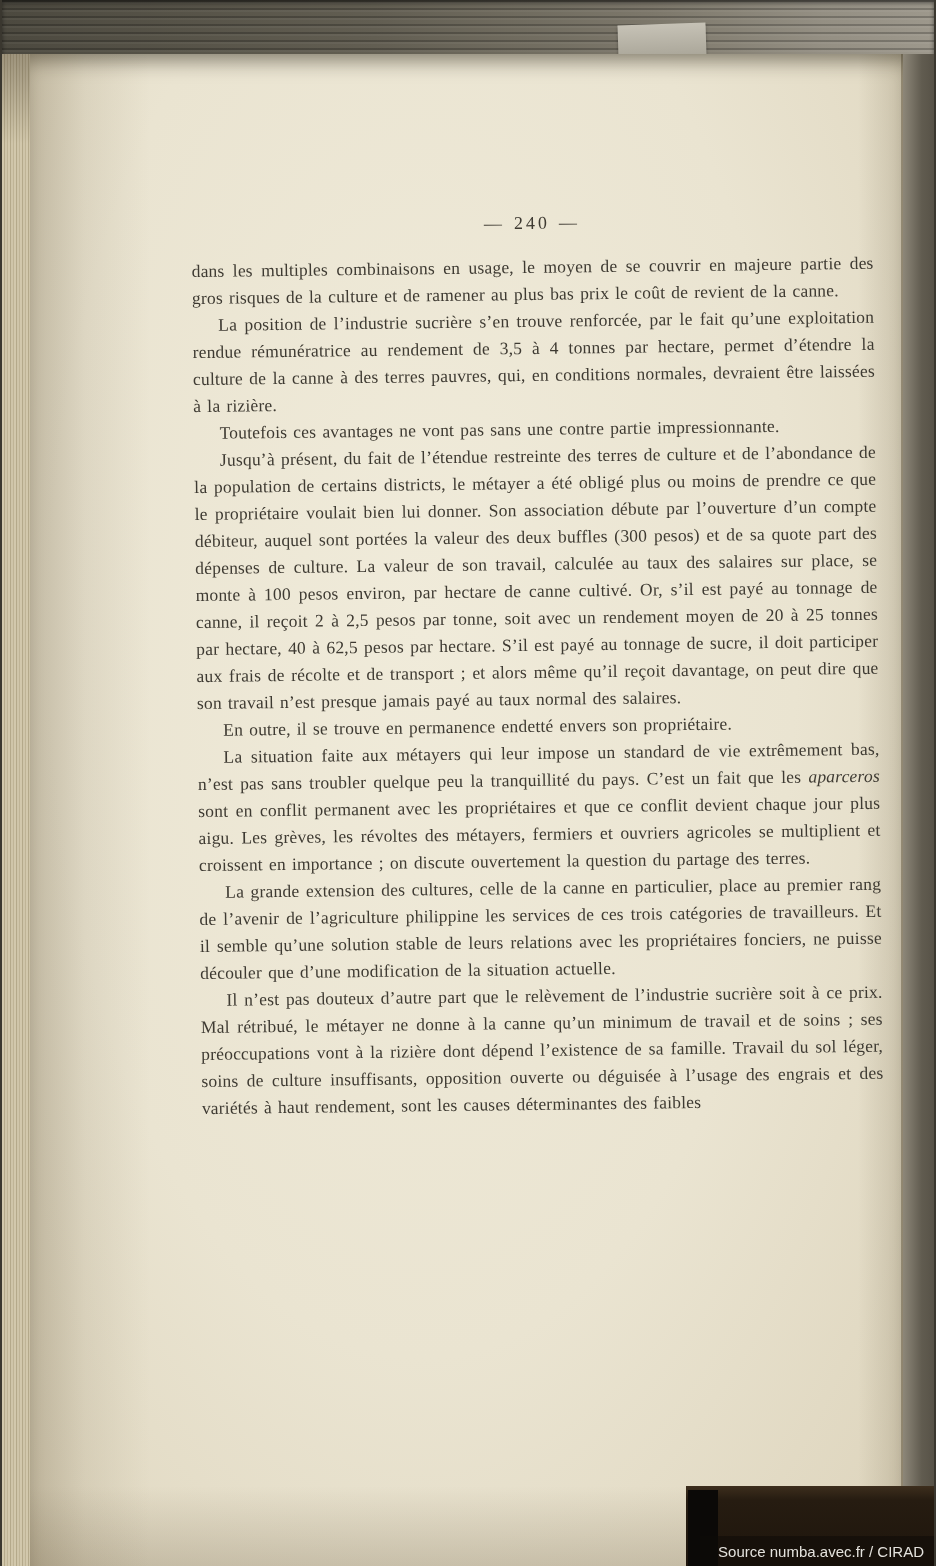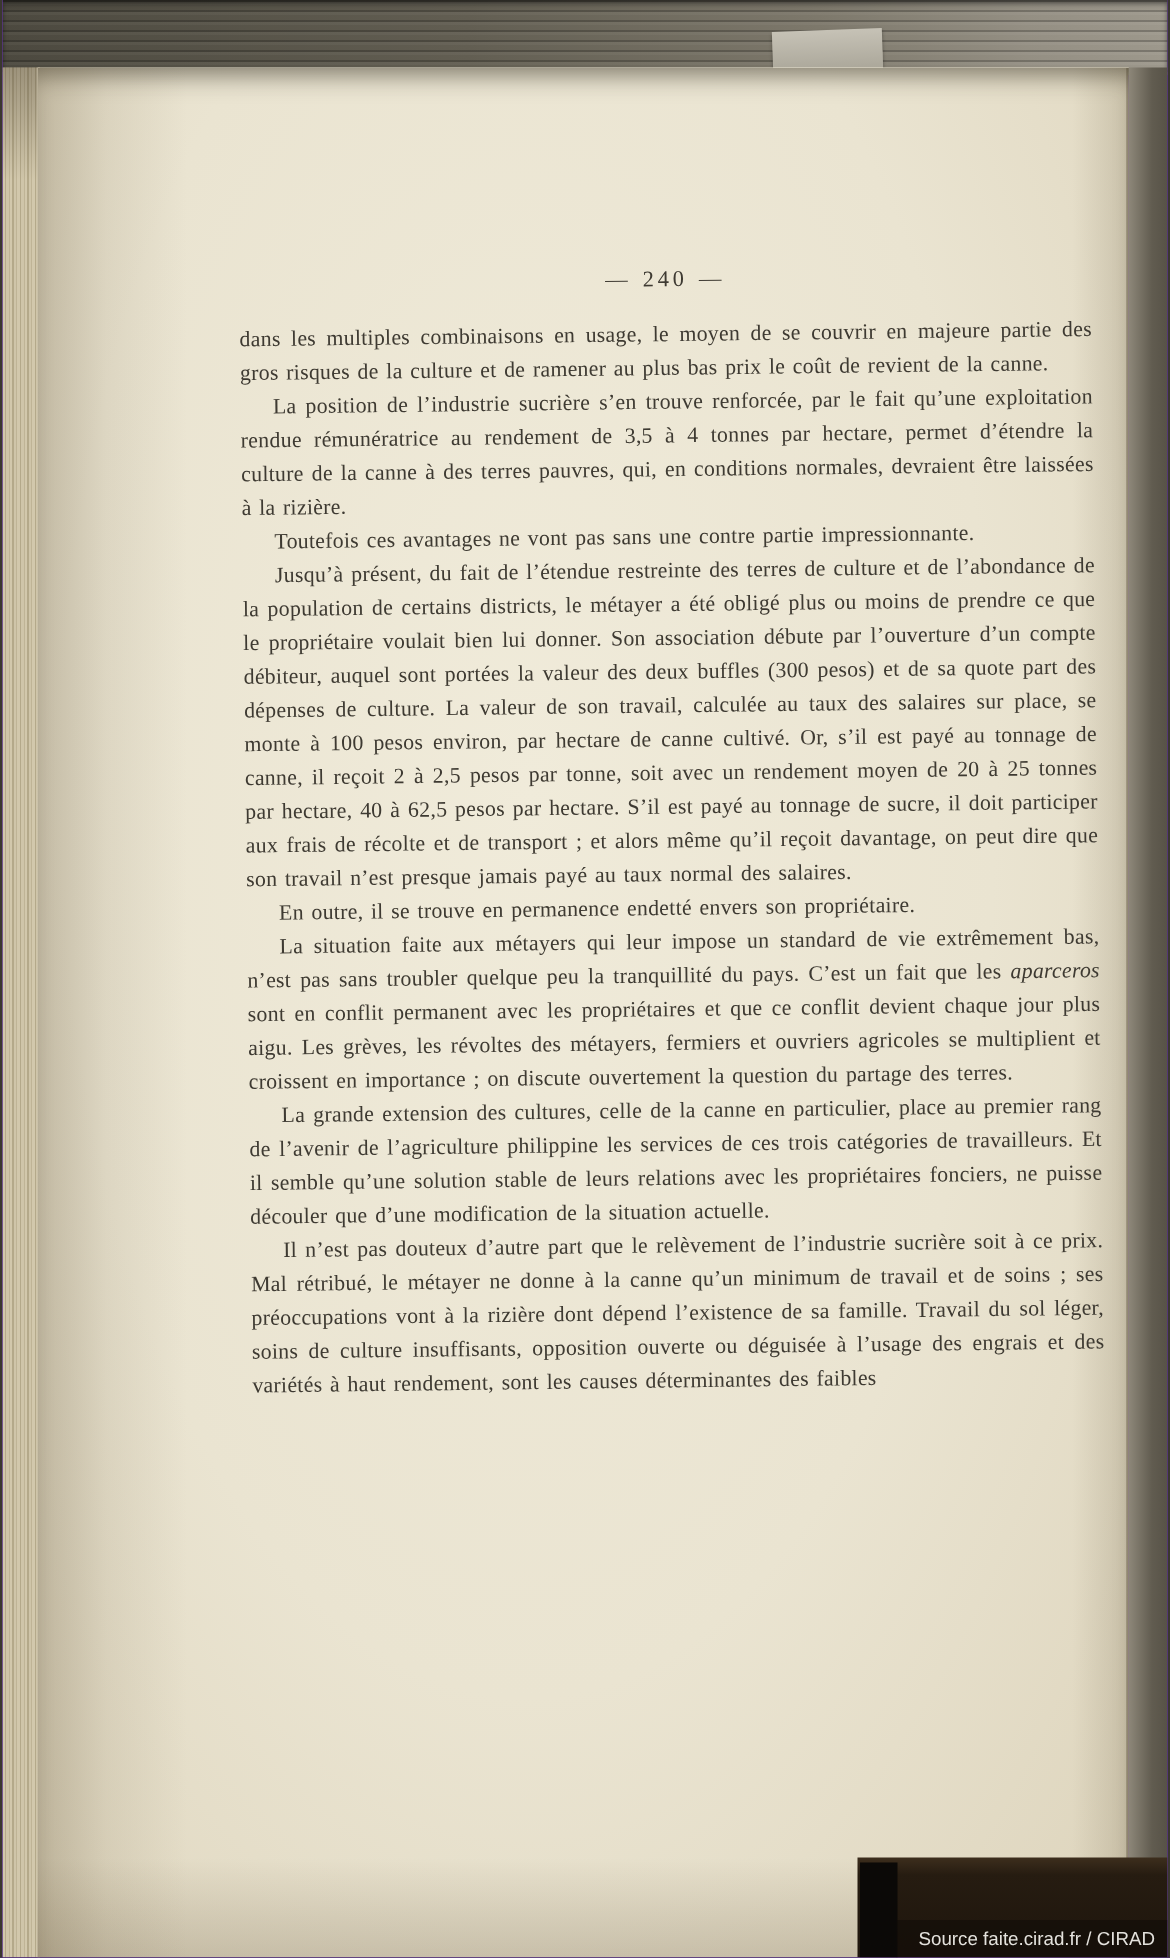--- a/index.html
+++ b/index.html
@@ -129,16 +129,16 @@
         </div>
     </div>
   </div>
 
   <div class="right-shadow"></div>
 
   <div class="corner-dark"></div>
   <div class="ribbon-black"></div>
 
   <div class="footer-bar">
-    <span>Source faite.cirad.fr / CIRAD</span>
+    <span>Source numba.avec.fr / CIRAD</span>
   </div>
 
 </div>
 
 </body></html>

